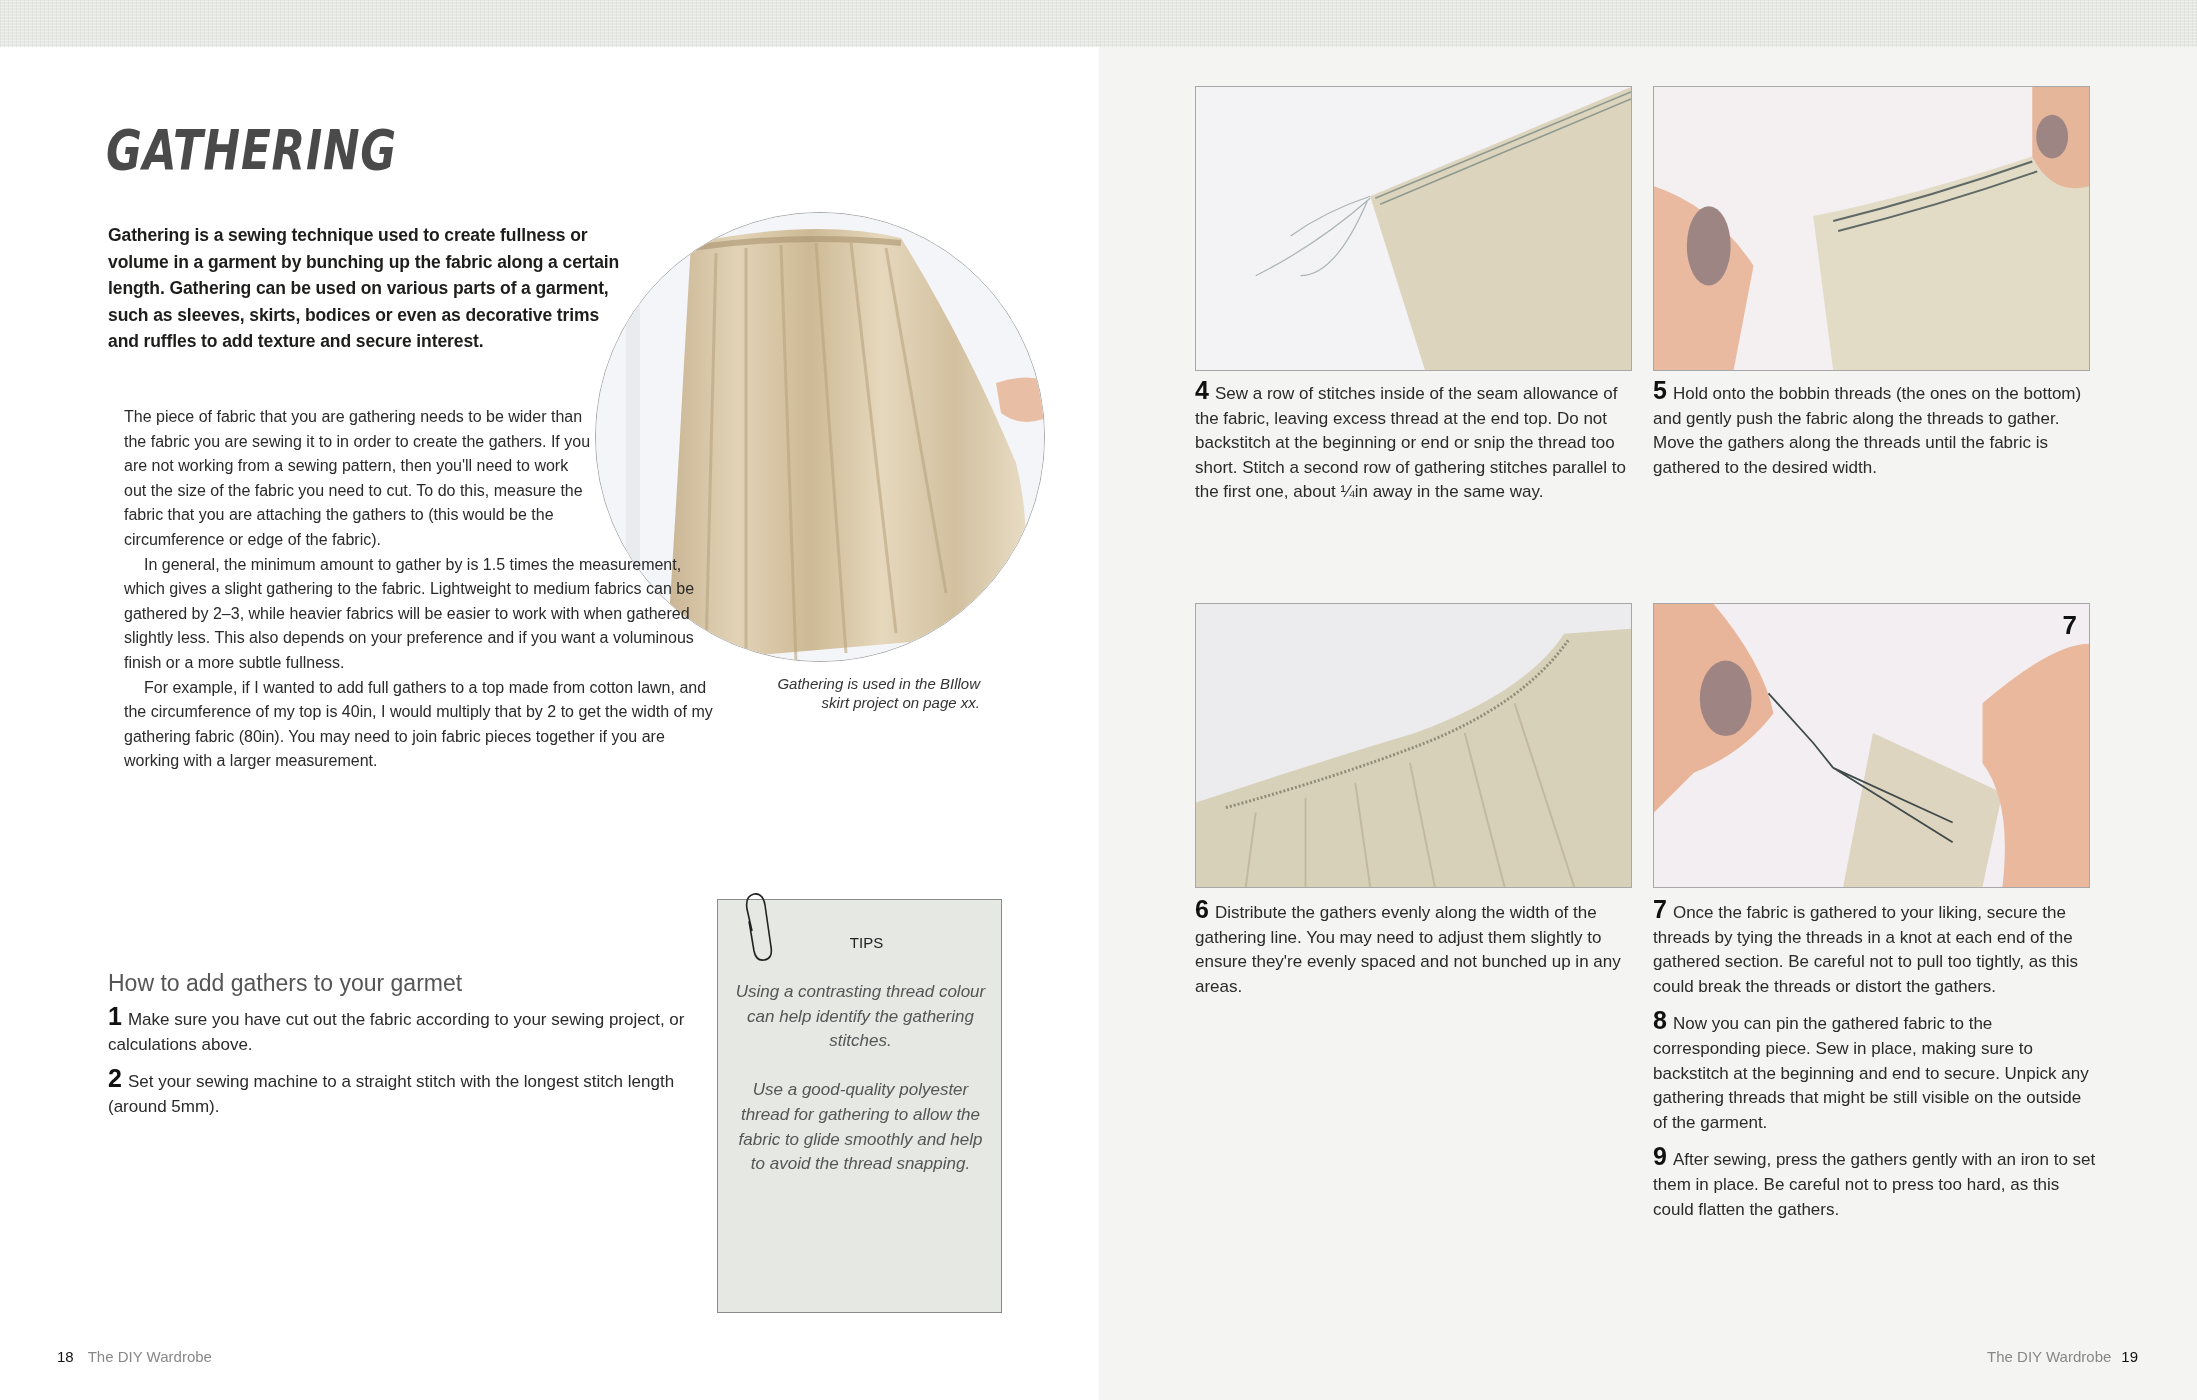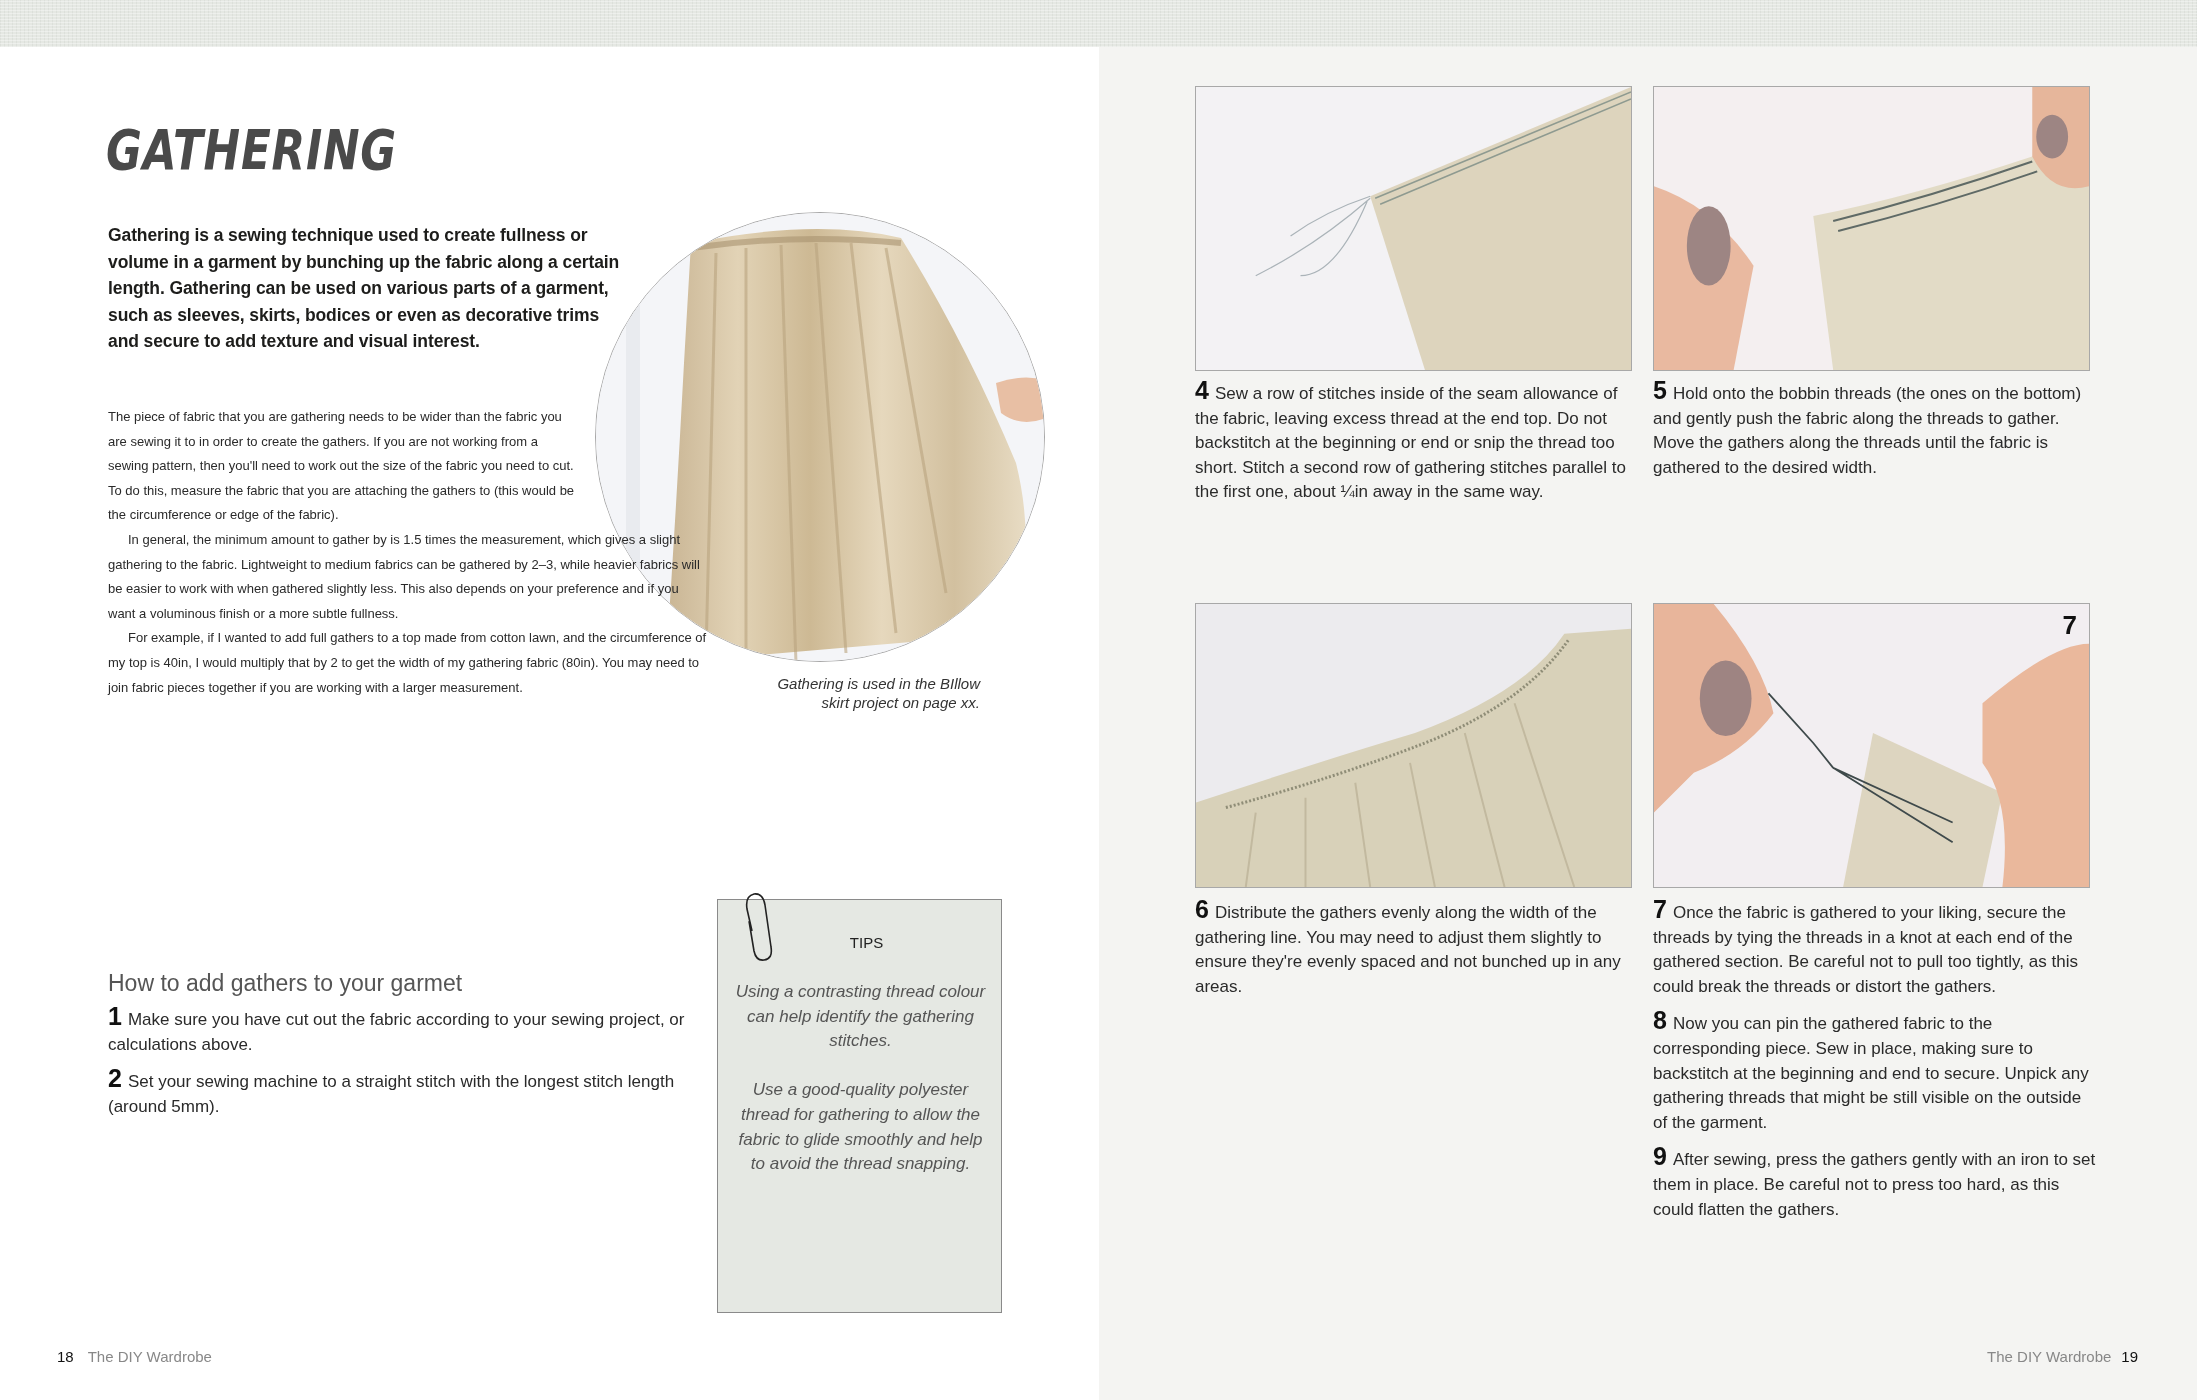--- a/index.html
+++ b/index.html
@@ -33,22 +33,22 @@
     transform: scaleX(0.78); transform-origin: left top;
     line-height: 1;
   }
 
   .intro {
     left: 108px; top: 222px; width: 520px;
     font-size: 17.5px; line-height: 26.6px; font-weight: 600; color: #1d1d1b;
     letter-spacing: -0.1px;
   }
   .body-text {
-    left: 108px; top: 405px; width: 600px;
-    font-size: 13px; line-height: 24.6px; color: #2a2a2a;
+    left: 124px; top: 405px; width: 600px;
+    font-size: 16px; line-height: 24.6px; color: #2a2a2a;
   }
   .body-text p { margin: 0; }
   .body-text p.indent { text-indent: 20px; }
   .body-text .narrow { width: 470px; }
 
   
   .circle {
     left: 595px; top: 212px; width: 450px; height: 450px; border-radius: 50%;
     overflow: hidden; border: 1.5px solid #a8a8a8; background: #f6f6f8;
   }
@@ -109,21 +109,21 @@
 </style>
 </head>
 <body>
 
 <div class="top-band"></div>
 <div class="page page-left"></div>
 <div class="page page-right"></div>
 
 <h1 class="abs title">GATHERING</h1>
 
-<p class="abs intro">Gathering is a sewing technique used to create fullness or volume in a garment by bunching up the fabric along a certain length. Gathering can be used on various parts of a garment, such as sleeves, skirts, bodices or even as decorative trims and secure to add texture and visual interest.</p>
+<p class="abs intro">Gathering is a sewing technique used to create fullness or volume in a garment by bunching up the fabric along a certain length. Gathering can be used on various parts of a garment, such as sleeves, skirts, bodices or even as decorative trims and ruffles to add texture and secure interest.</p>
 
 <div class="abs circle">
   <svg width="450" height="450" viewBox="0 0 450 450">
     <defs>
       <linearGradient id="sk" x1="0" x2="1" y1="0" y2="0">
         <stop offset="0" stop-color="#c9b594"></stop>
         <stop offset="0.2" stop-color="#e2d3b6"></stop>
         <stop offset="0.4" stop-color="#cdb994"></stop>
         <stop offset="0.6" stop-color="#e6d8bd"></stop>
         <stop offset="0.8" stop-color="#d2c09f"></stop>

